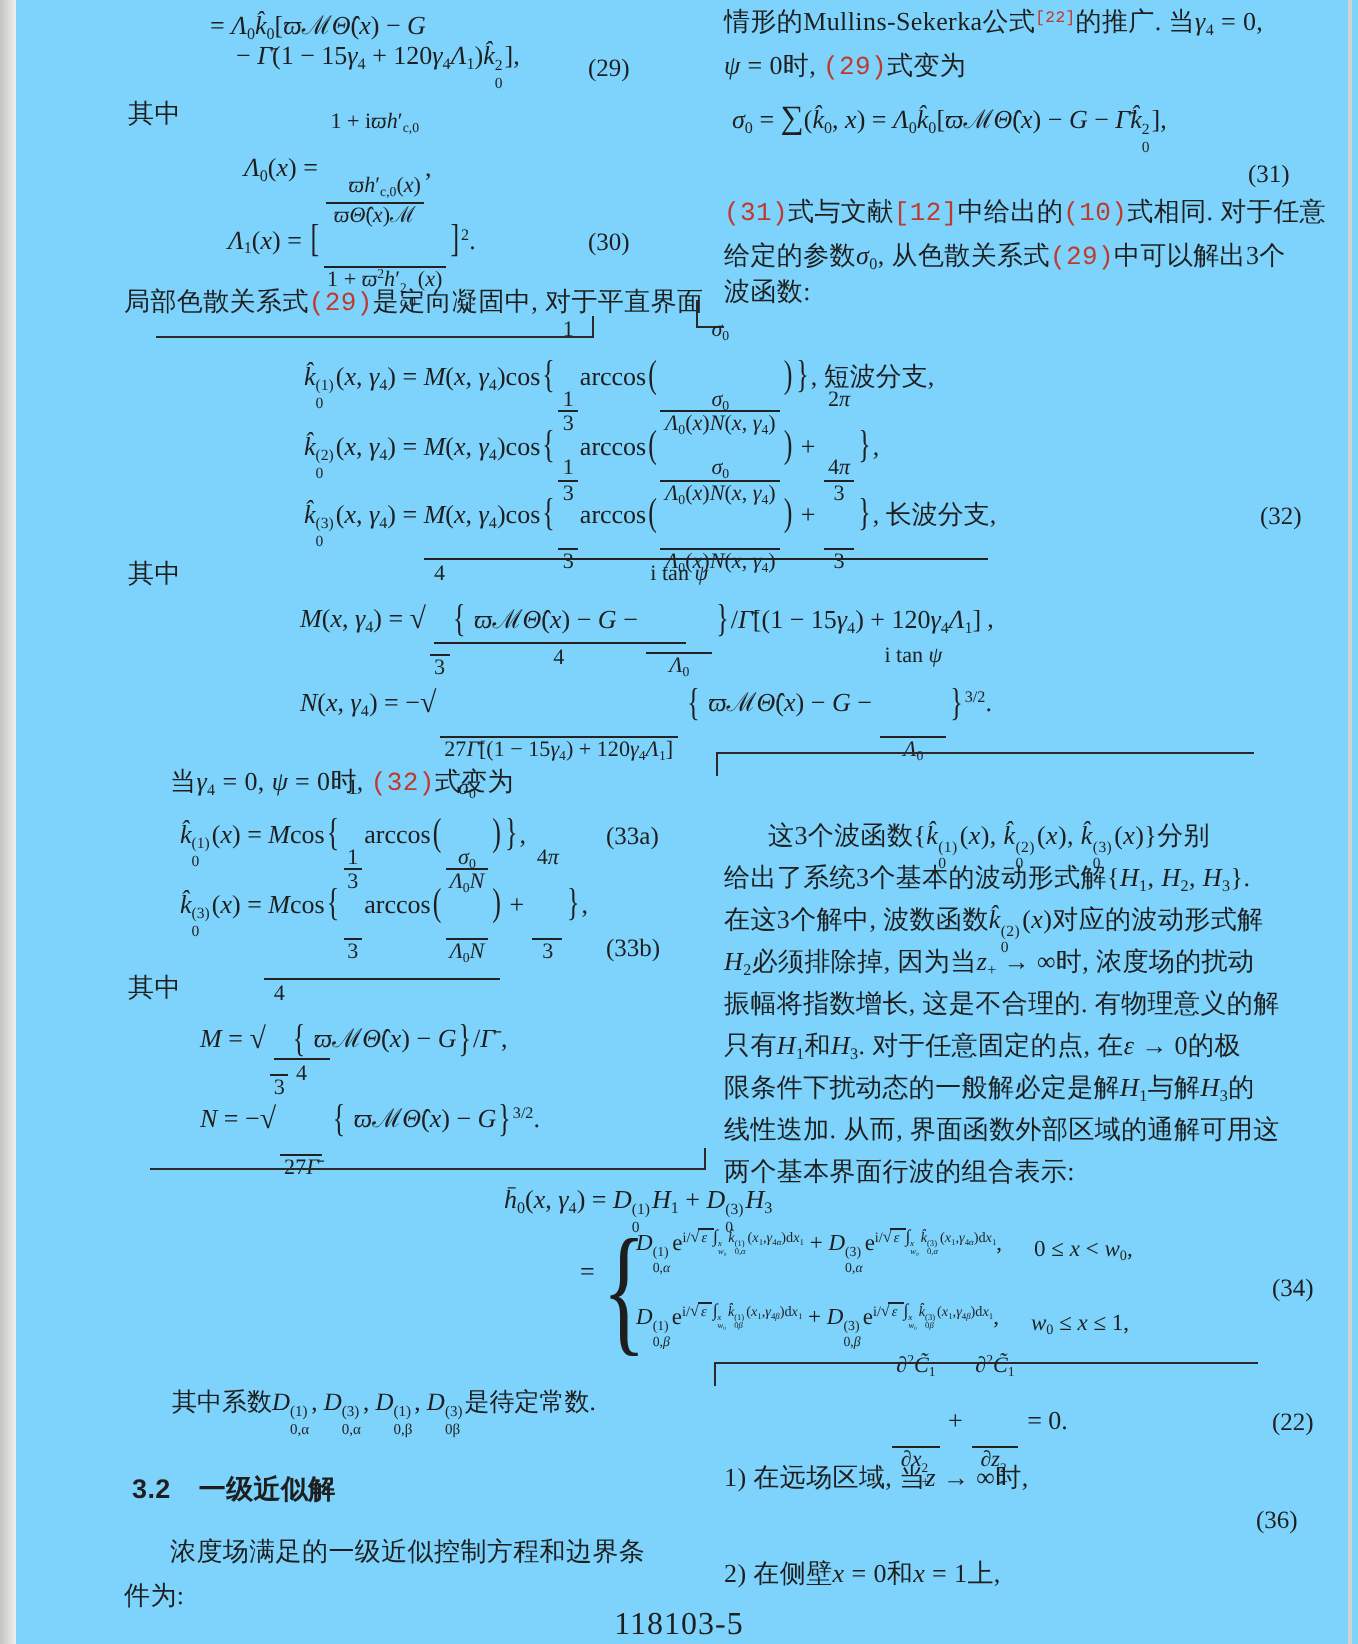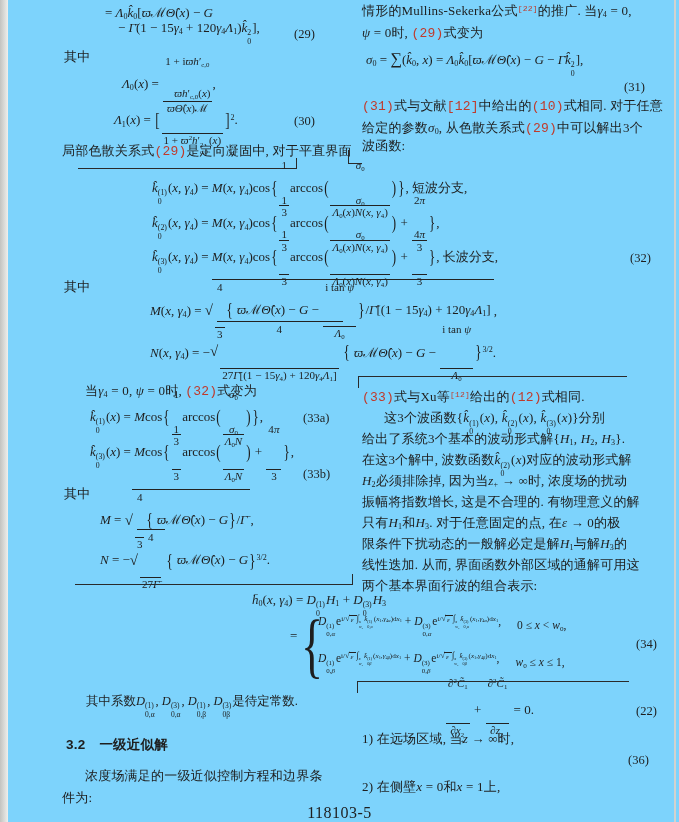--- a/index.html
+++ b/index.html
@@ -196,21 +196,20 @@
           <span class="rd">√</span>
           <span class="ri"><span class="fr">
               <span class="nu">4</span>
               <span class="de">27<i>Γ̄</i></span>
             </span></span>
         </span><span class="bd">{</span> <i>ϖ</i>ℳ<i>Θ̂</i>(<i>x</i>) − <i>G</i><span class="bd">}</span><sup>3/2</sup>.</span>
     </div>
   <div class="rule" style="left:75px;top:574px;width:277px;height:10px;border-bottom:1.5px solid #2a2a2a;border-right:1.5px solid #2a2a2a;"></div>
 
   <div class="rule" style="left:358px;top:376px;width:268px;height:11px;border-top:1.5px solid #2a2a2a;border-left:1.5px solid #2a2a2a;"></div>
-  <div class="ln" style="left:362px;top:389px"><span class="mrow"><span class="ref">(33)</span>式与Xu等<sup><span class="ref">[12]</span></sup>给出的<span class="ref">(12)</span>式相同.</span></div>
   <div class="ln" style="left:362px;top:410px;padding-left:22px"><span class="mrow">这3个波函数{<i>k̂</i><span class="st">
           <span>(1)</span>
           <span>0</span>
         </span>(<i>x</i>), <i>k̂</i><span class="st">
           <span>(2)</span>
           <span>0</span>
         </span>(<i>x</i>), <i>k̂</i><span class="st">
           <span>(3)</span>
           <span>0</span>
         </span>(<i>x</i>)}分别</span></div>

